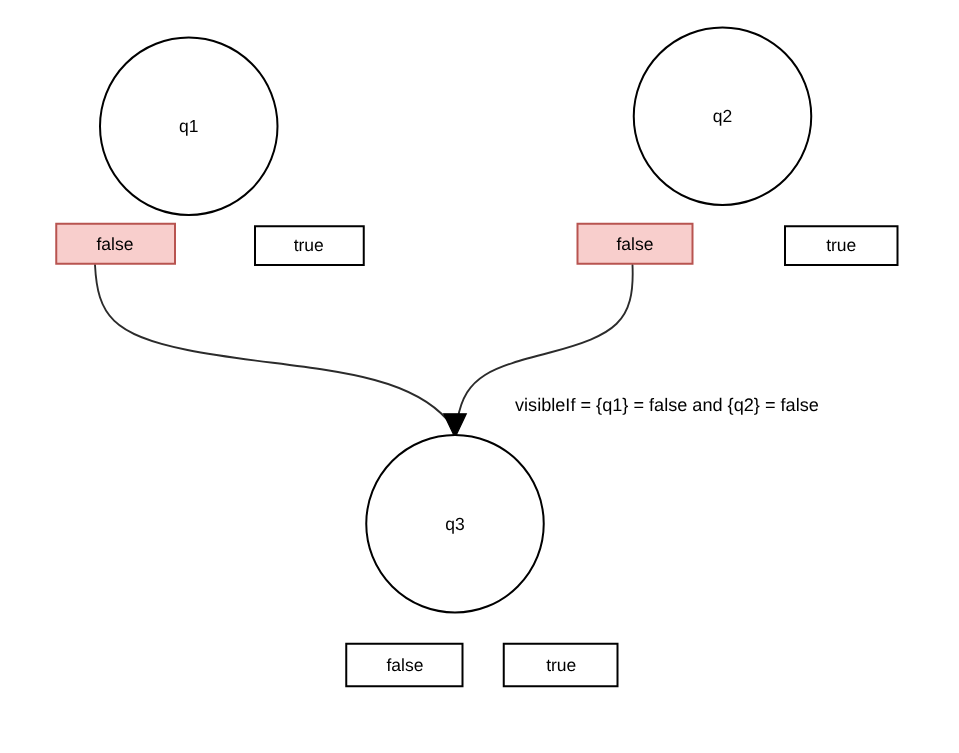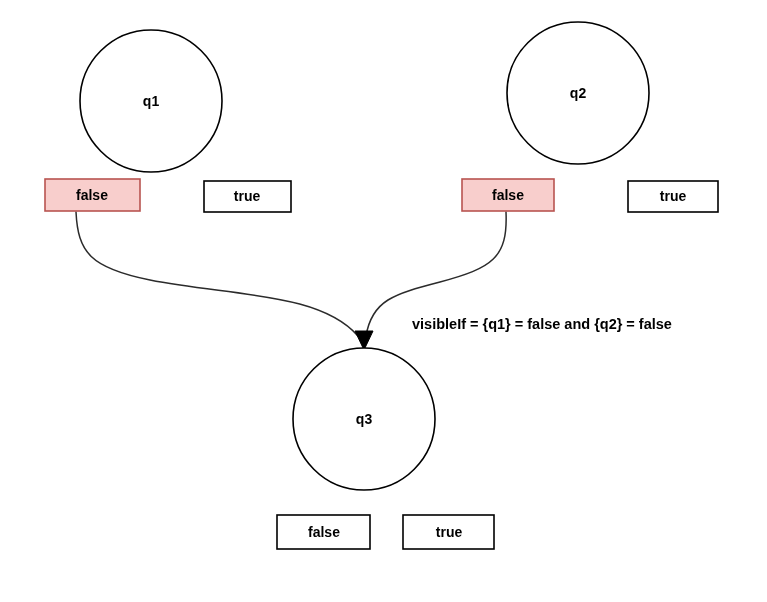--- a/index.html
+++ b/index.html
@@ -10,21 +10,20 @@
   body {
     font-family: "Liberation Sans", sans-serif;
     -webkit-font-smoothing: antialiased;
   }
   #canvas {
     position: relative;
     width: 767px;
     height: 602px;
     background: #ffffff;
     overflow: hidden;
-    font-weight: bold;
   }
   #diagram-svg {
     position: absolute;
     left: 0;
     top: 0;
     width: 767px;
     height: 602px;
   }
   .node-circle {
     fill: #ffffff;

